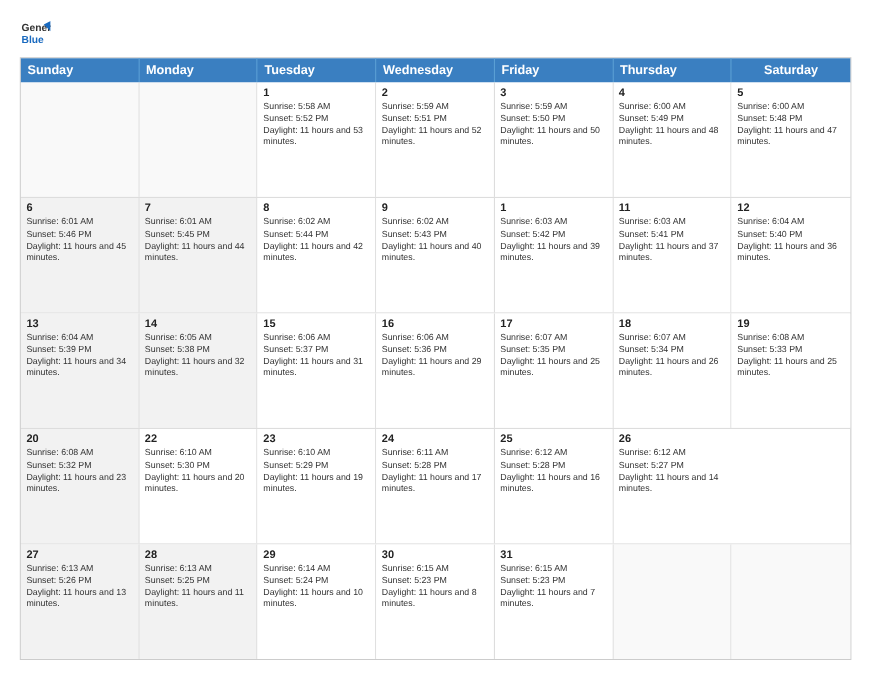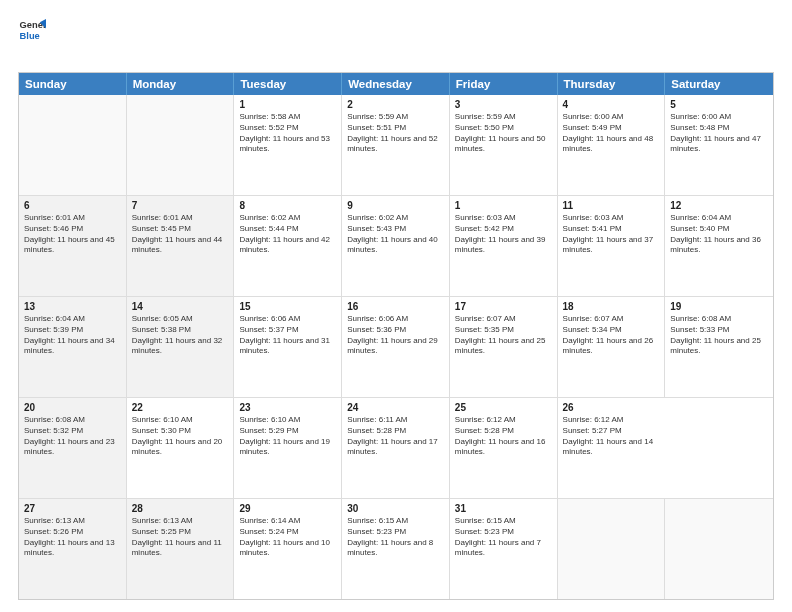--- a/index.html
+++ b/index.html
@@ -44,35 +44,34 @@
     .location {
       font-size: 14px;
       color: #444;
       font-weight: normal;
     }
     .calendar {
       flex: 1;
       display: flex;
       flex-direction: column;
       border: 1px solid #ccc;
-      margin-top: 20px;
     }
     .cal-header {
       display: grid;
       grid-template-columns: repeat(7, 1fr);
       background: #3a7fc1;
     }
     .cal-header-cell {
       color: #fff;
       font-size: 11.5px;
       font-weight: bold;
       padding: 5px 6px;
       border-right: 1px solid #5a9fd4;
     }
-    .cal-header-cell:last-child { border-right: none; }
+    .cal-header-cell:last-child { border-right: none; text-align: center; }
     .cal-body {
       display: flex;
       flex-direction: column;
       flex: 1;
     }
     .cal-row {
       display: grid;
       grid-template-columns: repeat(7, 1fr);
       flex: 1;
       border-top: 1px solid #ddd;

